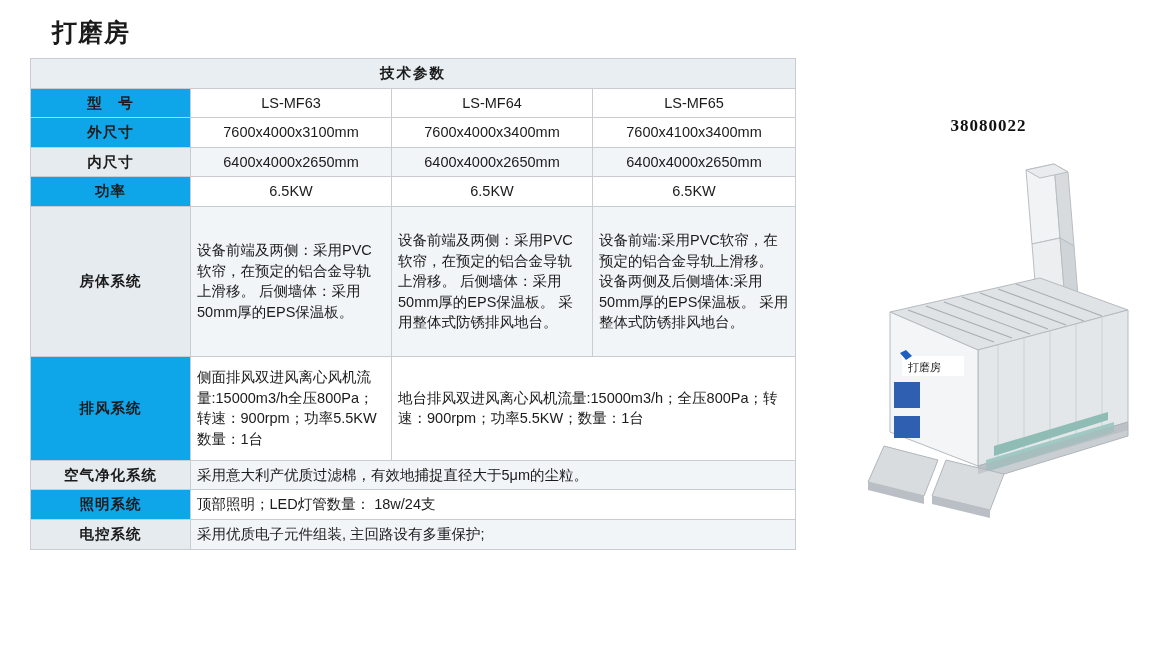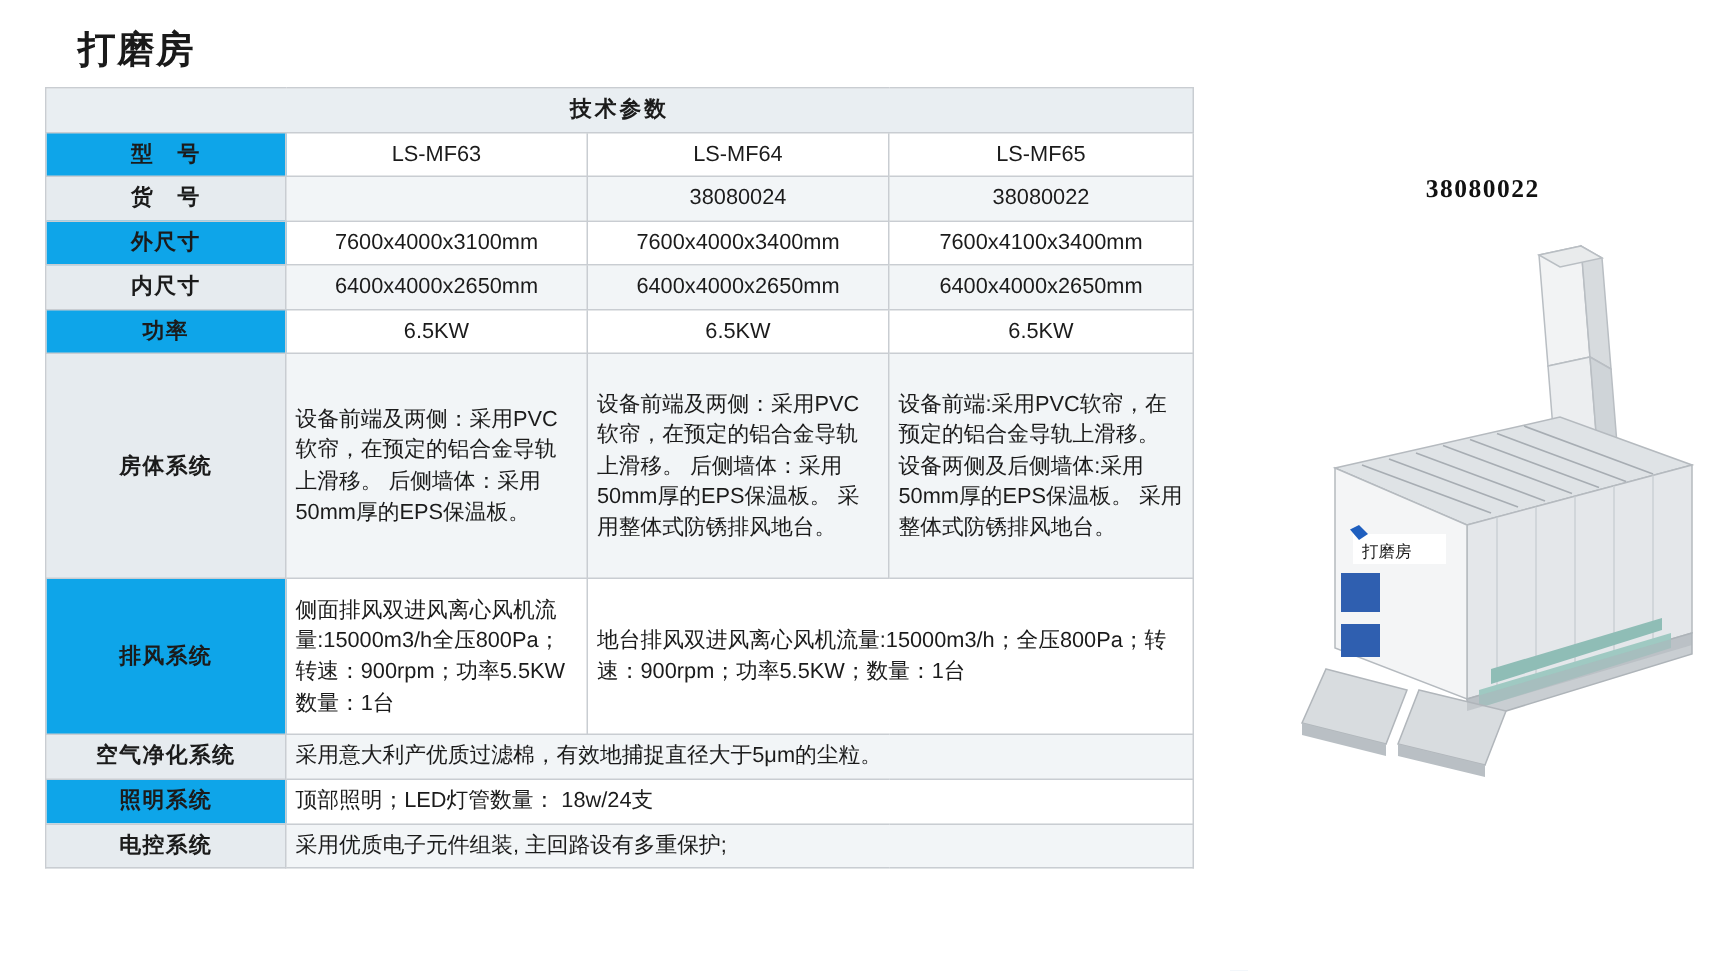--- a/index.html
+++ b/index.html
@@ -166,26 +166,20 @@
           <td colspan="4">技术参数</td>
         </tr>
 
         <tr>
           <td class="label-cell">型　号</td>
           <td class="val-cell">LS-MF63</td>
           <td class="val-cell">LS-MF64</td>
           <td class="val-cell">LS-MF65</td>
         </tr>
 
-        <tr class="row-alt">
-          <td class="label-cell">货　号</td>
-          <td class="val-cell"></td>
-          <td class="val-cell">38080024</td>
-          <td class="val-cell">38080022</td>
-        </tr>
 
         <tr>
           <td class="label-cell">外尺寸</td>
           <td class="val-cell">7600x4000x3100mm</td>
           <td class="val-cell">7600x4000x3400mm</td>
           <td class="val-cell">7600x4100x3400mm</td>
         </tr>
 
         <tr class="row-alt">
           <td class="label-cell">内尺寸</td>

